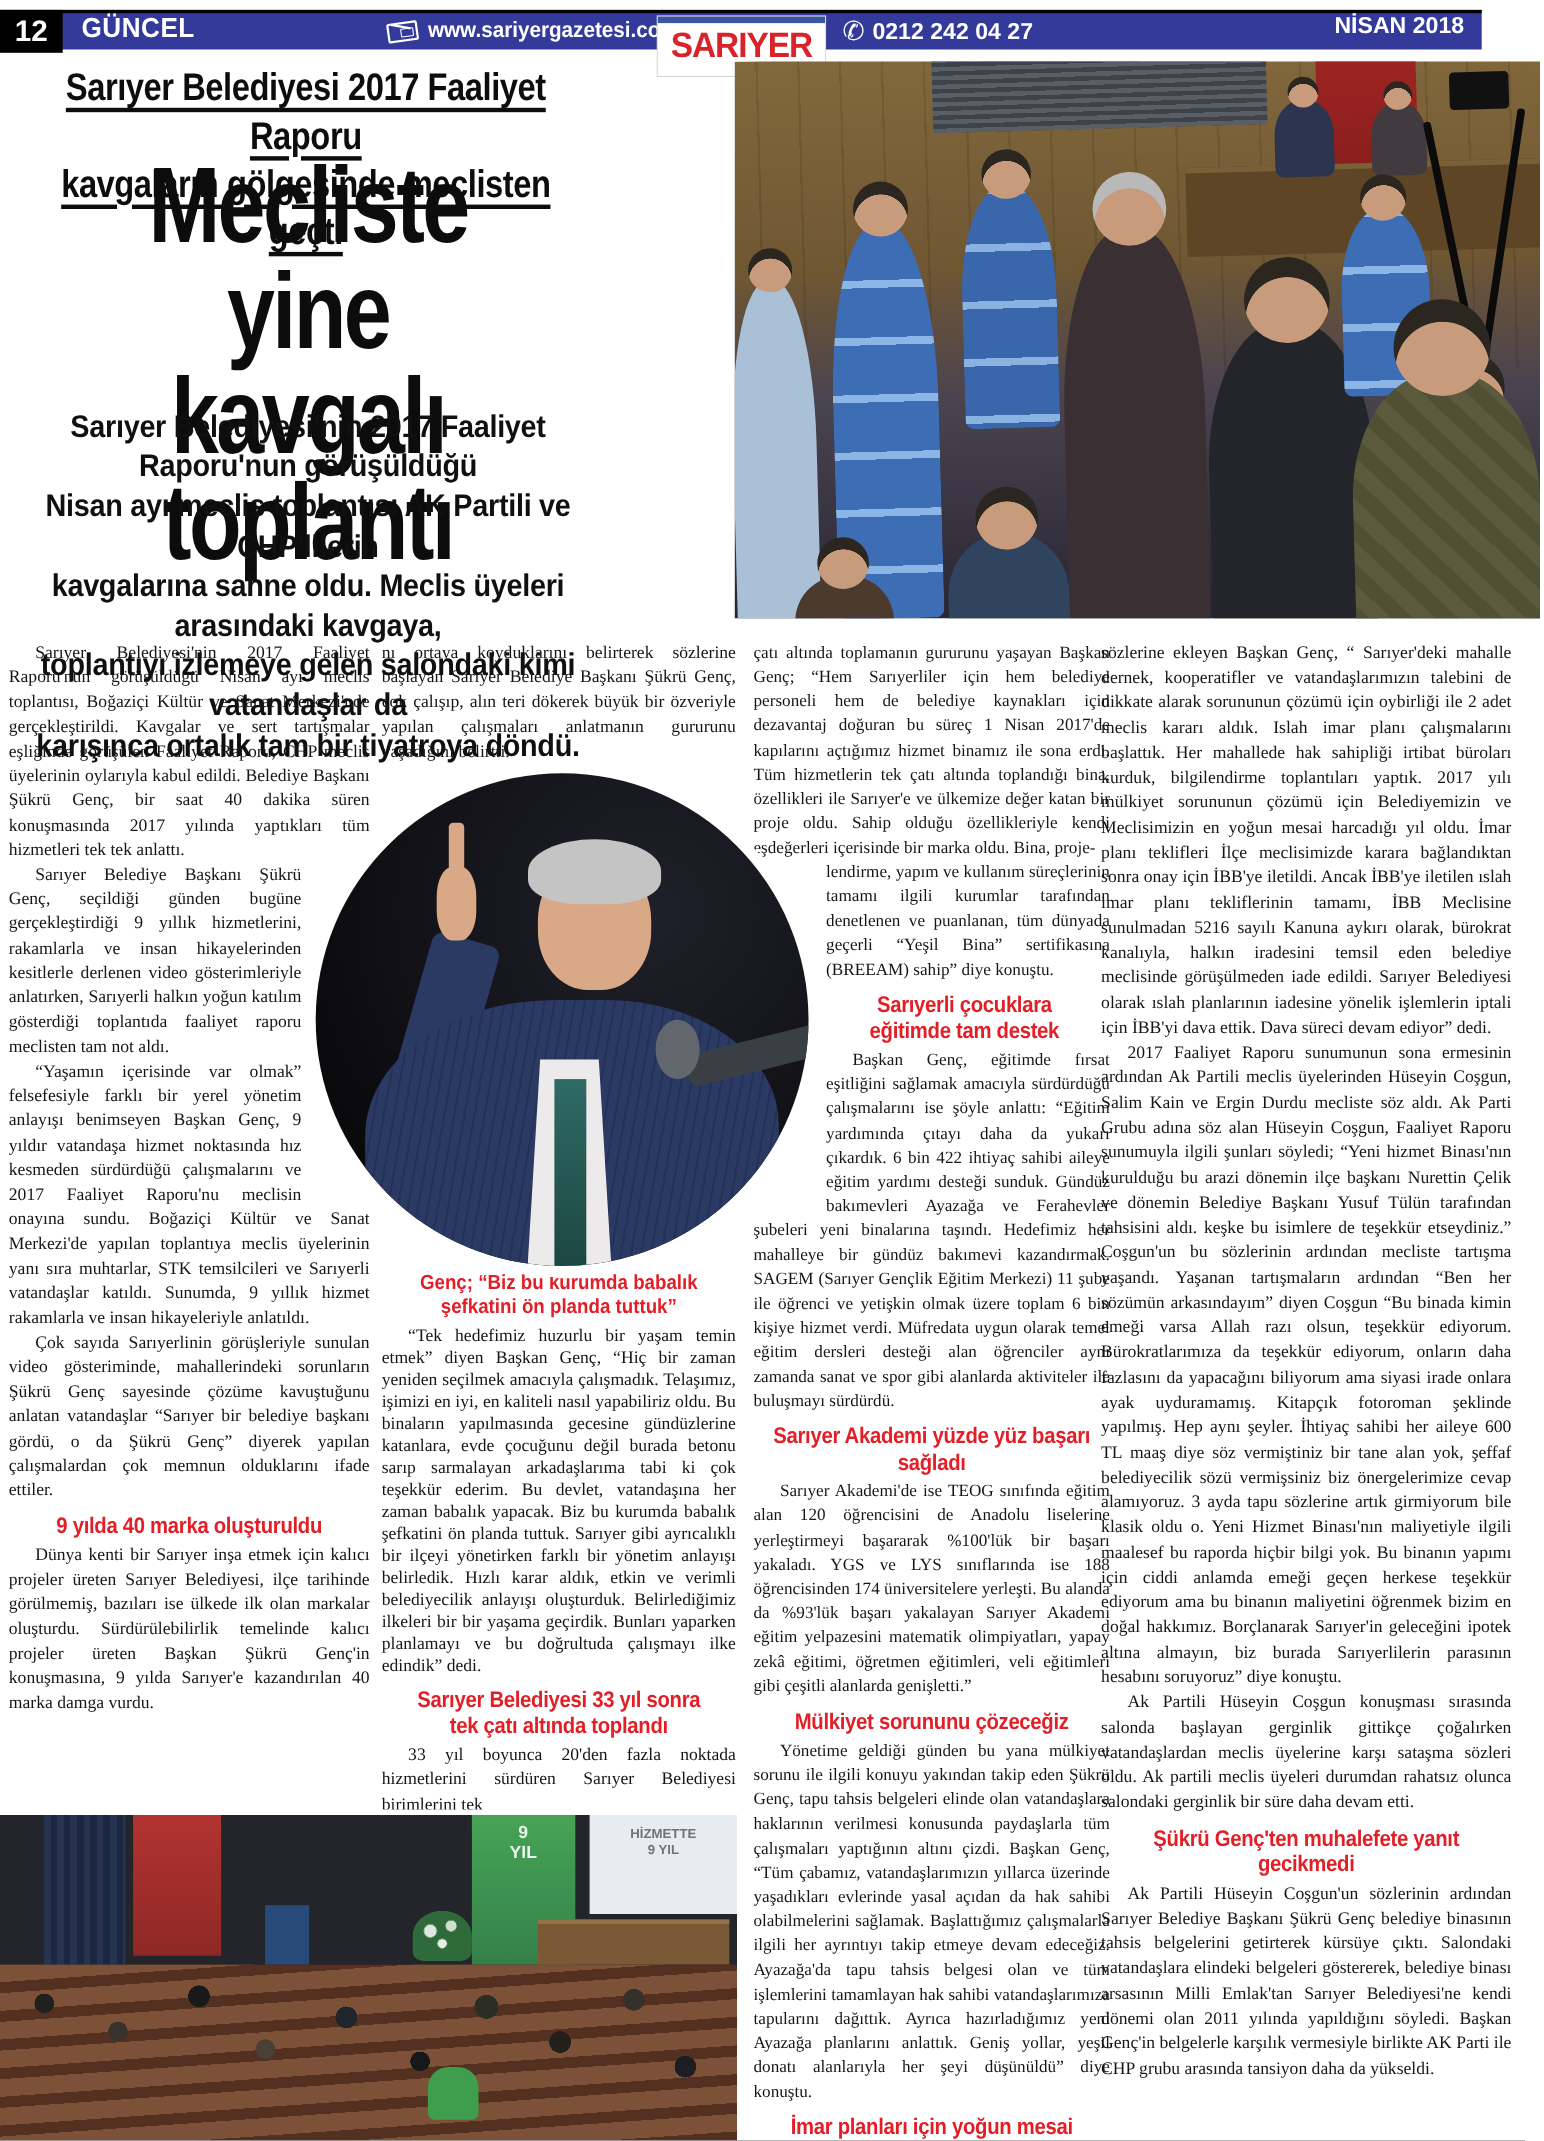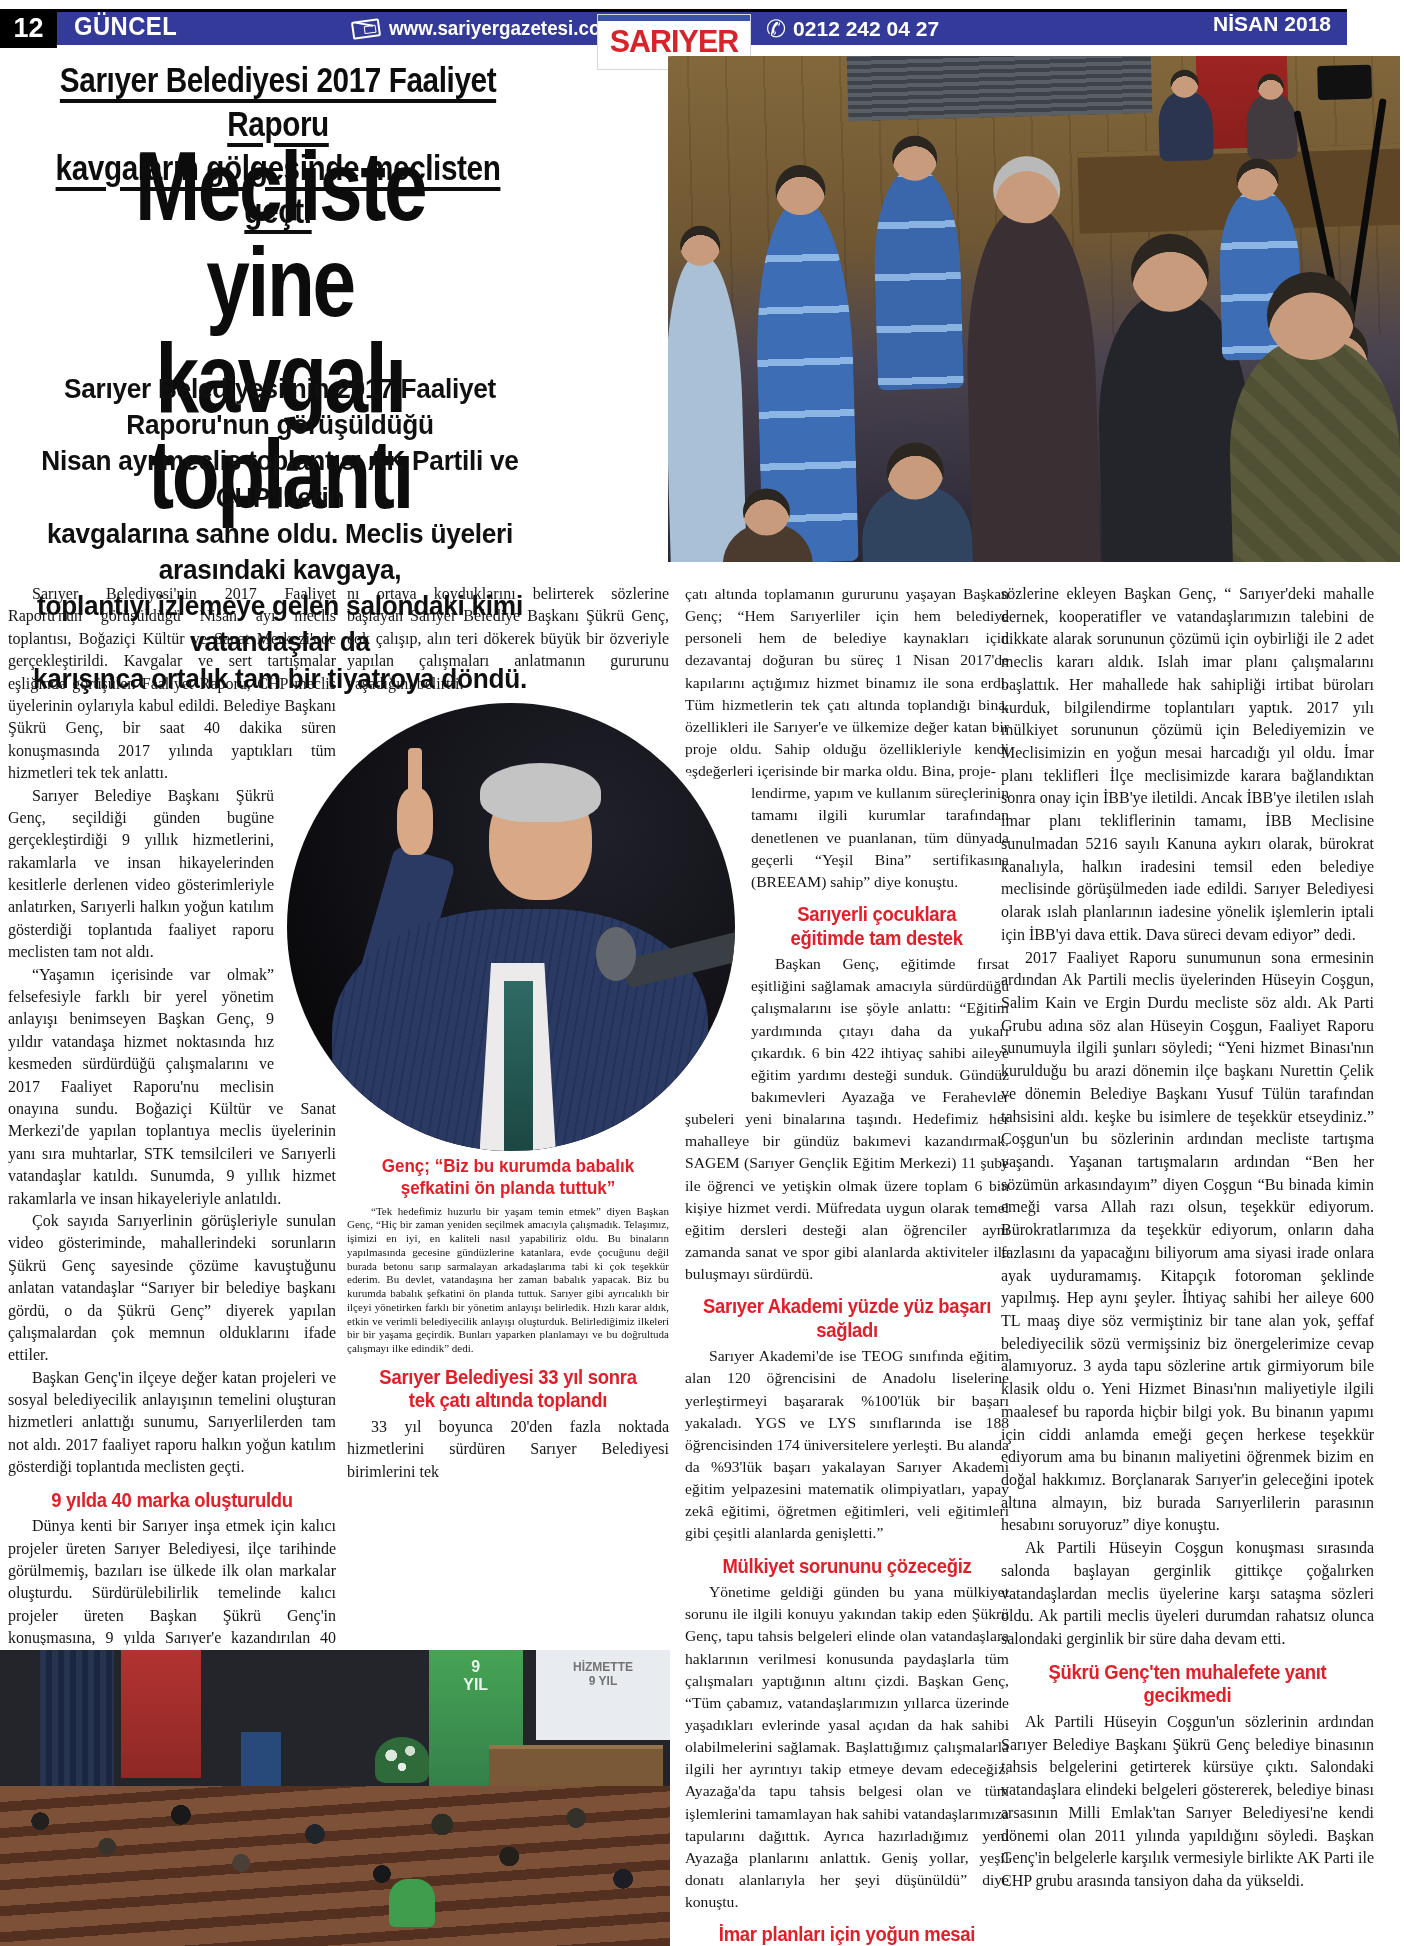--- a/index.html
+++ b/index.html
@@ -55,21 +55,21 @@
   .col p.noind { text-indent:0; }
   .col1 { left:8px;   width:328px; height:1062px; }
   .col2 { left:347px; width:322px; height:1062px; }
   .col3 { left:685px; width:324px; height:1363px; font-size:15.6px; line-height:1.42; }
   .col4 { left:1001px;width:373px; height:1363px; font-size:16px;  line-height:1.42; }
   .rh { font-family:"Liberation Sans", sans-serif; color:#e21e26; font-weight:bold;
     text-align:center; font-size:20.5px; line-height:1.15; margin:9px 0 4px;
     transform:scaleX(.9); letter-spacing:-.3px; text-indent:0; }
   .caption { font-family:"Liberation Sans", sans-serif; color:#e21e26; font-weight:bold;
     text-align:center; font-size:18.5px; line-height:1.18; margin:8px 0 6px; transform:scaleX(.92); }
-  .small-quote { font-size:11px; line-height:1.25; }
+  .small-quote { font-size:16px; line-height:1.25; }
   .wrap-spacer-r { float:right; width:56px; height:300px; margin:6px 0 0 6px; }
   .wrap-spacer-l { float:left;  width:60px; height:310px; margin:4px 6px 0 0; }
   .circle-gap { height:452px; }
 
   
   .photo-tr { position:absolute; left:668px; top:56px; width:732px; height:506px; overflow:hidden; background:#fff; }
   .ph-rot { position:absolute; left:-12px; top:-10px; width:760px; height:540px; transform:rotate(-1.6deg); overflow:hidden;
     background:linear-gradient(180deg,#83683c 0%,#6f5733 36%,#4a4350 58%,#23222e 100%); }
   .ph-slats { position:absolute; left:0; top:0; width:100%; height:55%;
     background:repeating-linear-gradient(90deg, rgba(0,0,0,.10) 0 2px, transparent 2px 38px); }
@@ -232,21 +232,20 @@
         </div>
     </div>
   </div>
 
   <div class="col col1">
     <p>Sarıyer Belediyesi'nin 2017 Faaliyet Raporu'nun görüşüldüğü Nisan ayı meclis toplantısı, Boğaziçi Kültür ve Sanat Merkezi'nde gerçekleştirildi. Kavgalar ve sert tartışmalar eşliğinde görüşülen Faaliyet Raporu, CHP meclis üyelerinin oylarıyla kabul edildi. Belediye Başkanı Şükrü Genç, bir saat 40 dakika süren konuşmasında 2017 yılında yaptıkları tüm hizmetleri tek tek anlattı.</p>
     <div class="wrap-spacer-r"></div>
     <p>Sarıyer Belediye Başkanı Şükrü Genç, seçildiği günden bugüne gerçekleştirdiği 9 yıllık hizmetlerini, rakamlarla ve insan hikayelerinden kesitlerle derlenen video gösterimleriyle anlatırken, Sarıyerli halkın yoğun katılım gösterdiği toplantıda faaliyet raporu meclisten tam not aldı.</p>
     <p>“Yaşamın içerisinde var olmak” felsefesiyle farklı bir yerel yönetim anlayışı benimseyen Başkan Genç, 9 yıldır vatandaşa hizmet noktasında hız kesmeden sürdürdüğü çalışmalarını ve 2017 Faaliyet Raporu'nu meclisin onayına sundu. Boğaziçi Kültür ve Sanat Merkezi'de yapılan toplantıya meclis üyelerinin yanı sıra muhtarlar, STK temsilcileri ve Sarıyerli vatandaşlar katıldı. Sunumda, 9 yıllık hizmet rakamlarla ve insan hikayeleriyle anlatıldı.</p>
     <p>Çok sayıda Sarıyerlinin görüşleriyle sunulan video gösteriminde, mahallerindeki sorunların Şükrü Genç sayesinde çözüme kavuştuğunu anlatan vatandaşlar “Sarıyer bir belediye başkanı gördü, o da Şükrü Genç” diyerek yapılan çalışmalardan çok memnun olduklarını ifade ettiler.</p>
-    <p>Başkan Genç'in ilçeye değer katan projeleri ve sosyal belediyecilik anlayışının temelini oluşturan hizmetleri anlattığı sunumu, Sarıyerlilerden tam not aldı. 2017 faaliyet raporu halkın yoğun katılım gösterdiği toplantıda meclisten geçti.</p>
     <div class="rh">9 yılda 40 marka oluşturuldu</div>
     <p>Dünya kenti bir Sarıyer inşa etmek için kalıcı projeler üreten Sarıyer Belediyesi, ilçe tarihinde görülmemiş, bazıları ise ülkede ilk olan markalar oluşturdu. Sürdürülebilirlik temelinde kalıcı projeler üreten Başkan Şükrü Genç'in konuşmasına, 9 yılda Sarıyer'e kazandırılan 40 marka damga vurdu.</p>
 
   </div>
 
   <div class="col col2">
     <p class="noind">nı ortaya koyduklarını belirterek sözlerine başlayan Sarıyer Belediye Başkanı Şükrü Genç, çok çalışıp, alın teri dökerek büyük bir özveriyle yapılan çalışmaları anlatmanın gururunu yaşadığını belirtti.</p>
     <div class="circle-gap"></div>
     <div class="caption pre">Genç; “Biz bu kurumda babalık
 şefkatini ön planda tuttuk”</div>

